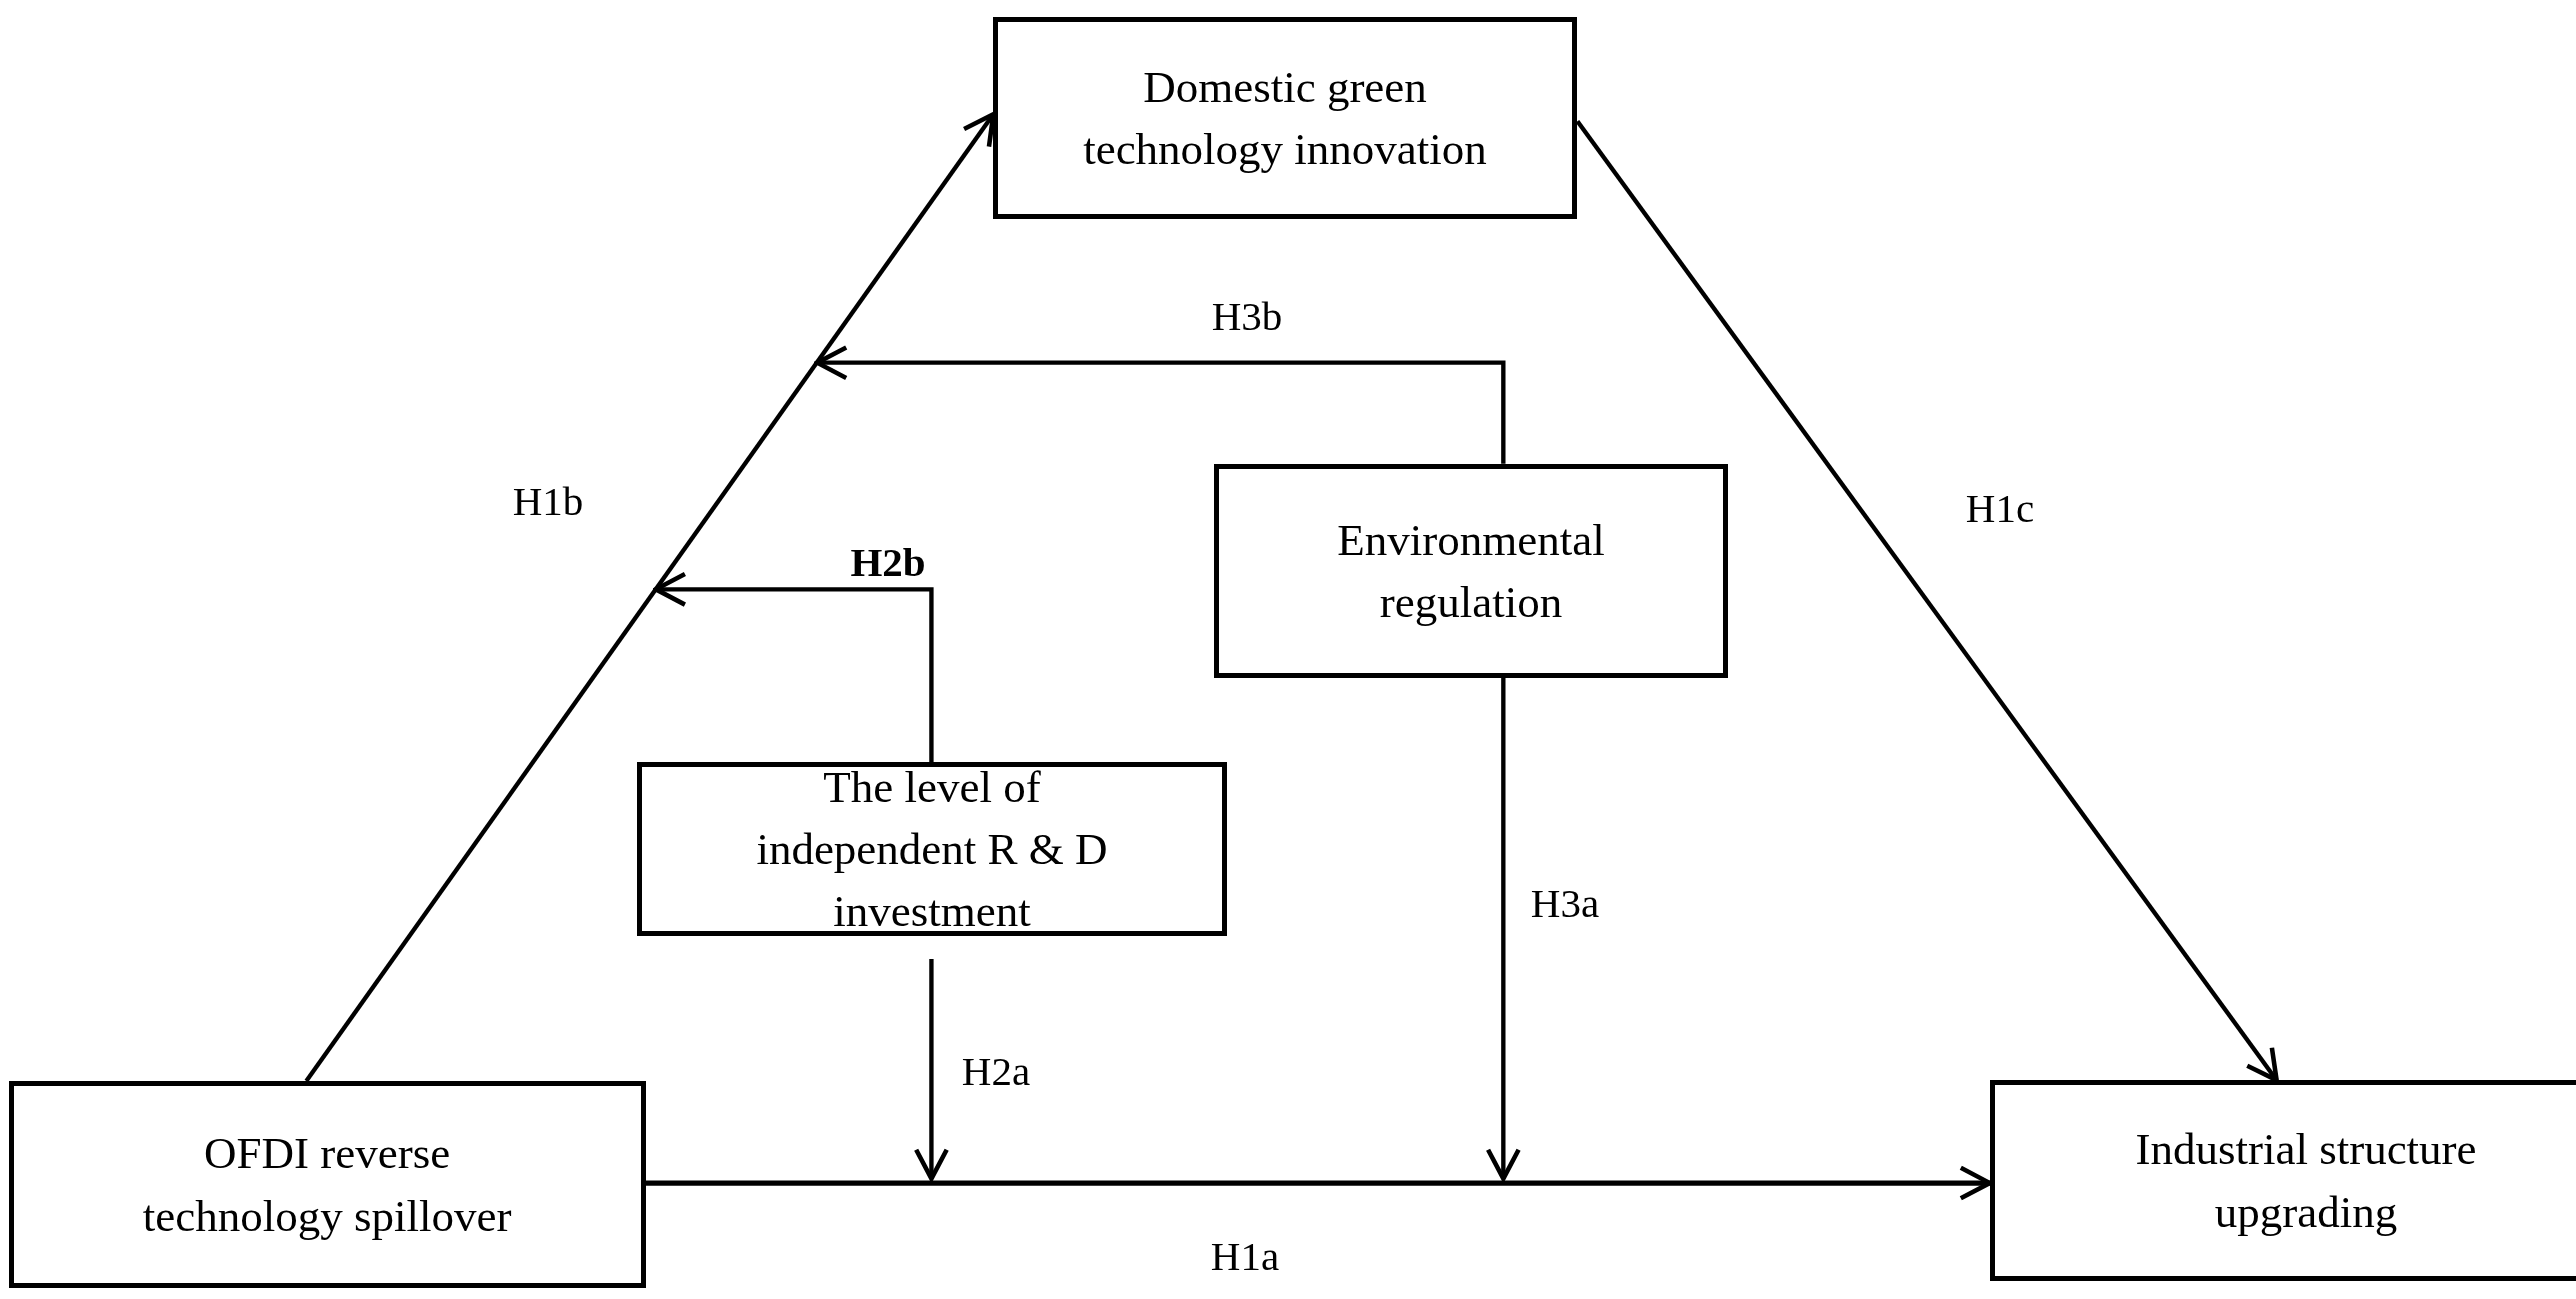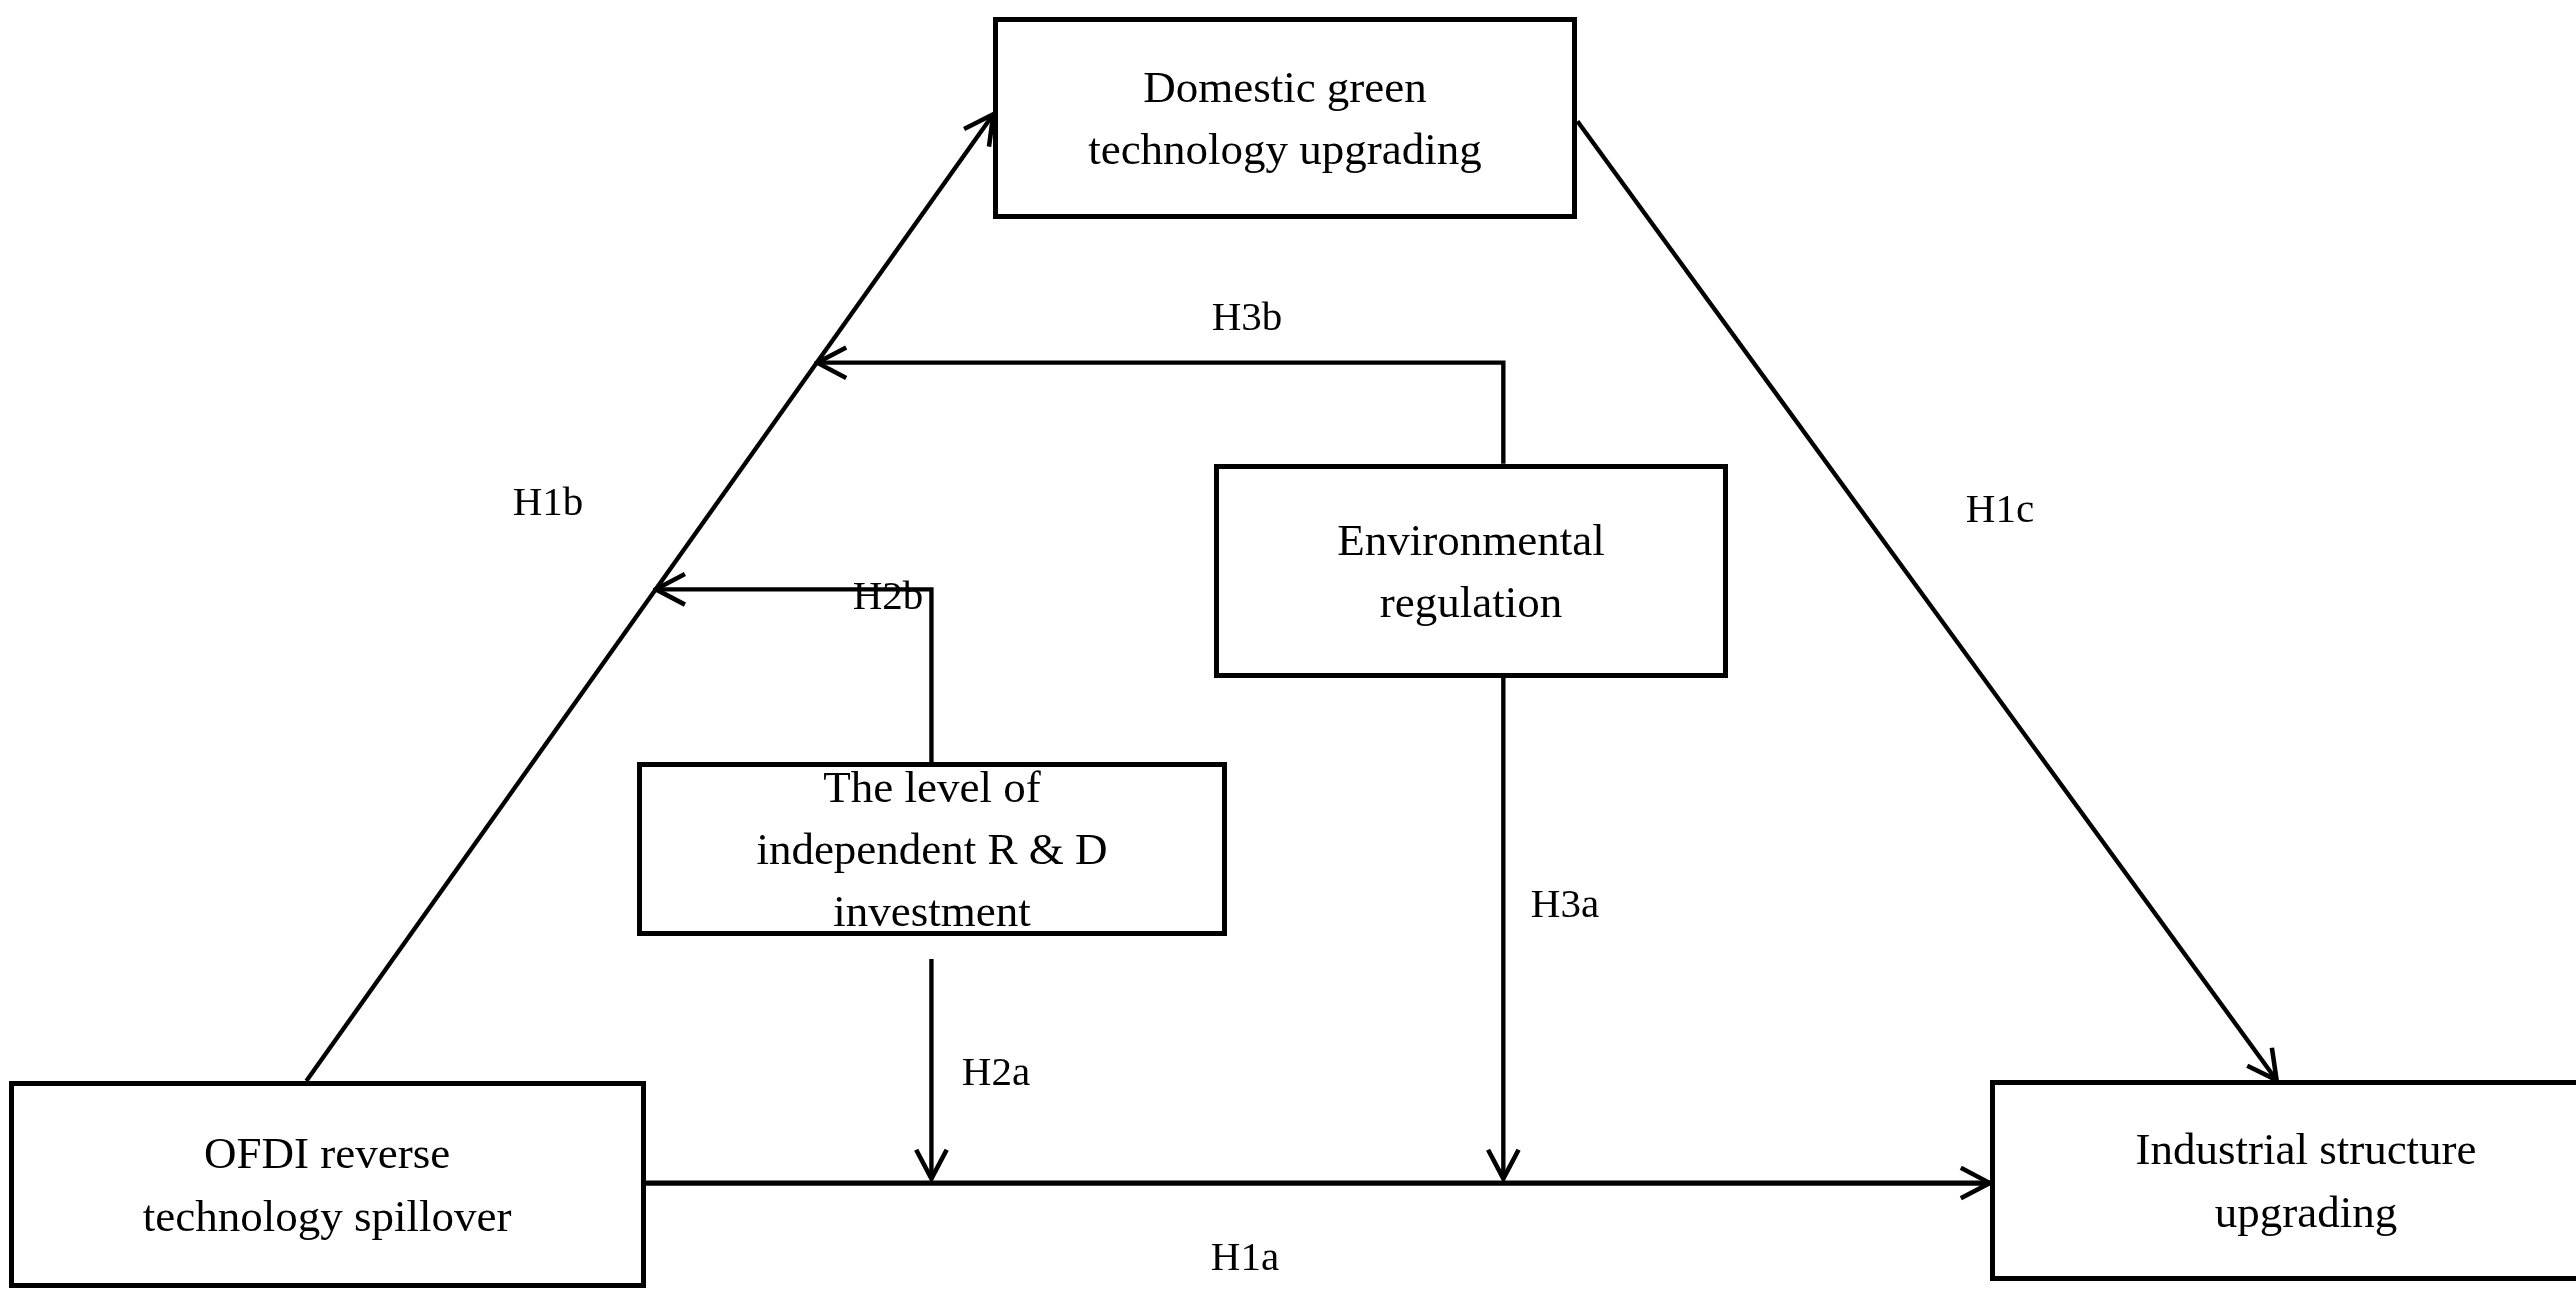--- a/index.html
+++ b/index.html
@@ -42,21 +42,21 @@
   .node-ofdi          { left: 8.7px;   top: 1081px; width: 637px; height: 207px; }
   .node-industrial    { left: 1990px; top: 1080px; width: 632px; height: 201px; }
   .edge-label {
     position: absolute;
     transform: translate(-50%, -50%);
     font-size: 41px;
     line-height: 1;
     white-space: nowrap;
   }
   .lbl-h1b { left: 548px;  top: 501px;  }
-  .lbl-h2b { left: 888px; top: 595px;  }
+  .lbl-h2b { left: 888px; top: 562px; font-weight: bold;  }
   .lbl-h3b { left: 1247px; top: 316px;  }
   .lbl-h1c { left: 2000px; top: 508px;  }
   .lbl-h3a { left: 1565px; top: 903px; }
   .lbl-h2a { left: 996px; top: 1071px; }
   .lbl-h1a { left: 1245px; top: 1256px; }
 </style>
 </head>
 <body>
 
 <div id="canvas">
@@ -78,21 +78,21 @@
 
     <line x1="1724" y1="777" x2="1724" y2="1352" stroke="#000000" stroke-width="5" marker-end="url(#arrowhead)"></line>
 
     <polyline points="1068,874 1068,676 752,676" fill="none" stroke="#000000" stroke-width="5" marker-end="url(#arrowhead)"></polyline>
 
     <polyline points="1724,532 1724,416 937,416" fill="none" stroke="#000000" stroke-width="5" marker-end="url(#arrowhead)"></polyline>
   </svg>
 
   <div class="node node-domestic">
     <span>Domestic green
-technology upgrading</span>
+technology innovation</span>
   </div>
 
   <div class="node node-environmental">
     <span>Environmental
 regulation</span>
   </div>
 
   <div class="node node-rd">
     <span>The level of
 independent R &amp; D

